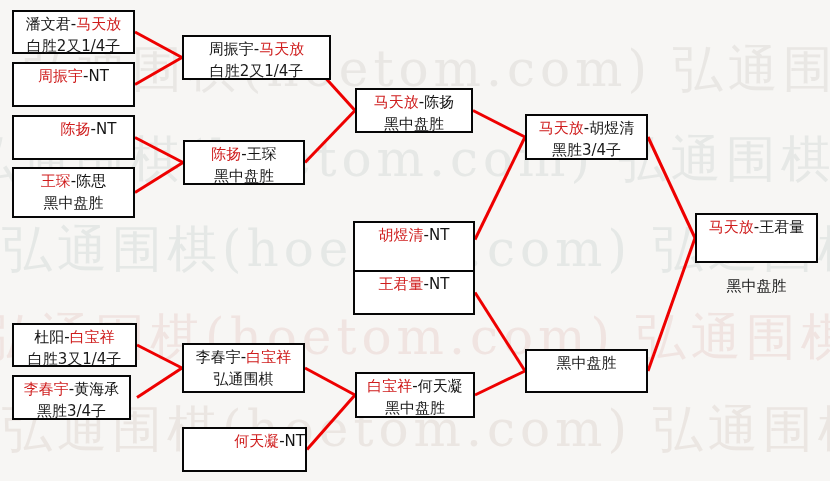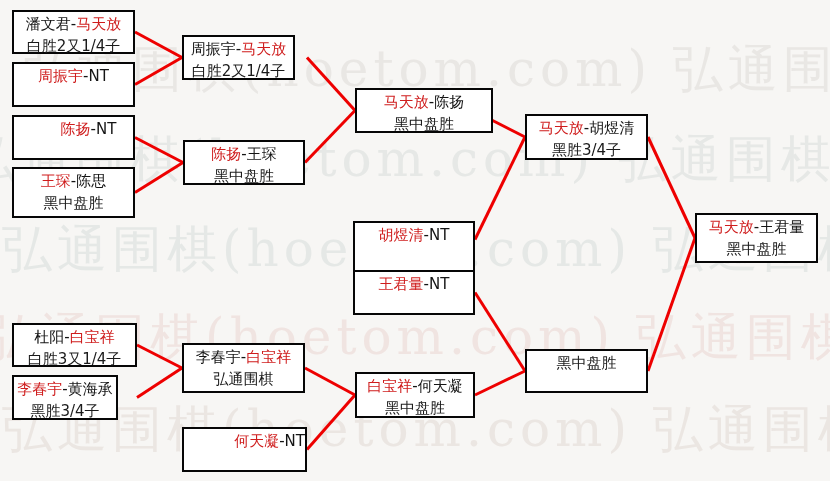--- a/index.html
+++ b/index.html
@@ -82,58 +82,58 @@
         <div><span class="winner">陈扬</span>-<span>NT</span></div>
       </div>
       <div class="match-box" style="left: 12px; top: 167px; width: 123px; height: 51px;">
         <div><span class="winner">王琛</span>-<span>陈思</span></div>
         <div class="result-line">黑中盘胜</div>
       </div>
       <div class="match-box" style="left: 12px; top: 323px; width: 125px; height: 44px;">
         <div><span>杜阳</span>-<span class="winner">白宝祥</span></div>
         <div class="result-line">白胜3又1/4子</div>
       </div>
-      <div class="match-box" style="left: 12px; top: 375px; width: 106px; height: 45px;">
+      <div class="match-box" style="left: 12px; top: 375px; width: 119px; height: 45px;">
         <div><span class="winner">李春宇</span>-<span>黄海承</span></div>
         <div class="result-line">黑胜3/4子</div>
       </div>
-      <div class="match-box" style="left: 182px; top: 35px; width: 113px; height: 45px;">
+      <div class="match-box" style="left: 182px; top: 35px; width: 149px; height: 45px;">
         <div><span>周振宇</span>-<span class="winner">马天放</span></div>
         <div class="result-line">白胜2又1/4子</div>
       </div>
       <div class="match-box" style="left: 183px; top: 140px; width: 122px; height: 45px;">
         <div><span class="winner">陈扬</span>-<span>王琛</span></div>
         <div class="result-line">黑中盘胜</div>
       </div>
       <div class="match-box" style="left: 182px; top: 343px; width: 123px; height: 50px;">
         <div><span>李春宇</span>-<span class="winner">白宝祥</span></div>
         <div class="result-line">弘通围棋</div>
       </div>
       <div class="match-box" style="left: 182px; top: 427px; width: 125px; height: 45px; align-items: flex-end;">
         <div><span class="winner">何天凝</span>-<span>NT</span></div>
       </div>
-      <div class="match-box" style="left: 355px; top: 88px; width: 138px; height: 45px;">
+      <div class="match-box" style="left: 355px; top: 88px; width: 118px; height: 45px;">
         <div><span class="winner">马天放</span>-<span>陈扬</span></div>
         <div class="result-line">黑中盘胜</div>
       </div>
       <div class="match-box" style="left: 353px; top: 221px; width: 122px; height: 55px;">
         <div><span class="winner">胡煜清</span>-<span>NT</span></div>
       </div>
       <div class="match-box" style="left: 353px; top: 270px; width: 122px; height: 45px;">
         <div><span class="winner">王君量</span>-<span>NT</span></div>
       </div>
       <div class="match-box" style="left: 355px; top: 372px; width: 120px; height: 46px;">
         <div><span class="winner">白宝祥</span>-<span>何天凝</span></div>
         <div class="result-line">黑中盘胜</div>
       </div>
       <div class="match-box" style="left: 525px; top: 114px; width: 123px; height: 46px;">
         <div><span class="winner">马天放</span>-<span>胡煜清</span></div>
         <div class="result-line">黑胜3/4子</div>
       </div>
       <div class="match-box" style="left: 525px; top: 349px; width: 123px; height: 44px;">
         <div class="result-line">黑中盘胜</div>
       </div>
-      <div class="match-box" style="left: 695px; top: 213px; width: 123px; height: 50px;">
+      <div class="match-box" style="left: 695px; top: 213px; width: 123px; height: 50px; gap: 37px;">
         <div><span class="winner">马天放</span>-<span>王君量</span></div>
         <div class="result-line">黑中盘胜</div>
       </div>
     </div>
 </div>
 
 </body></html>

